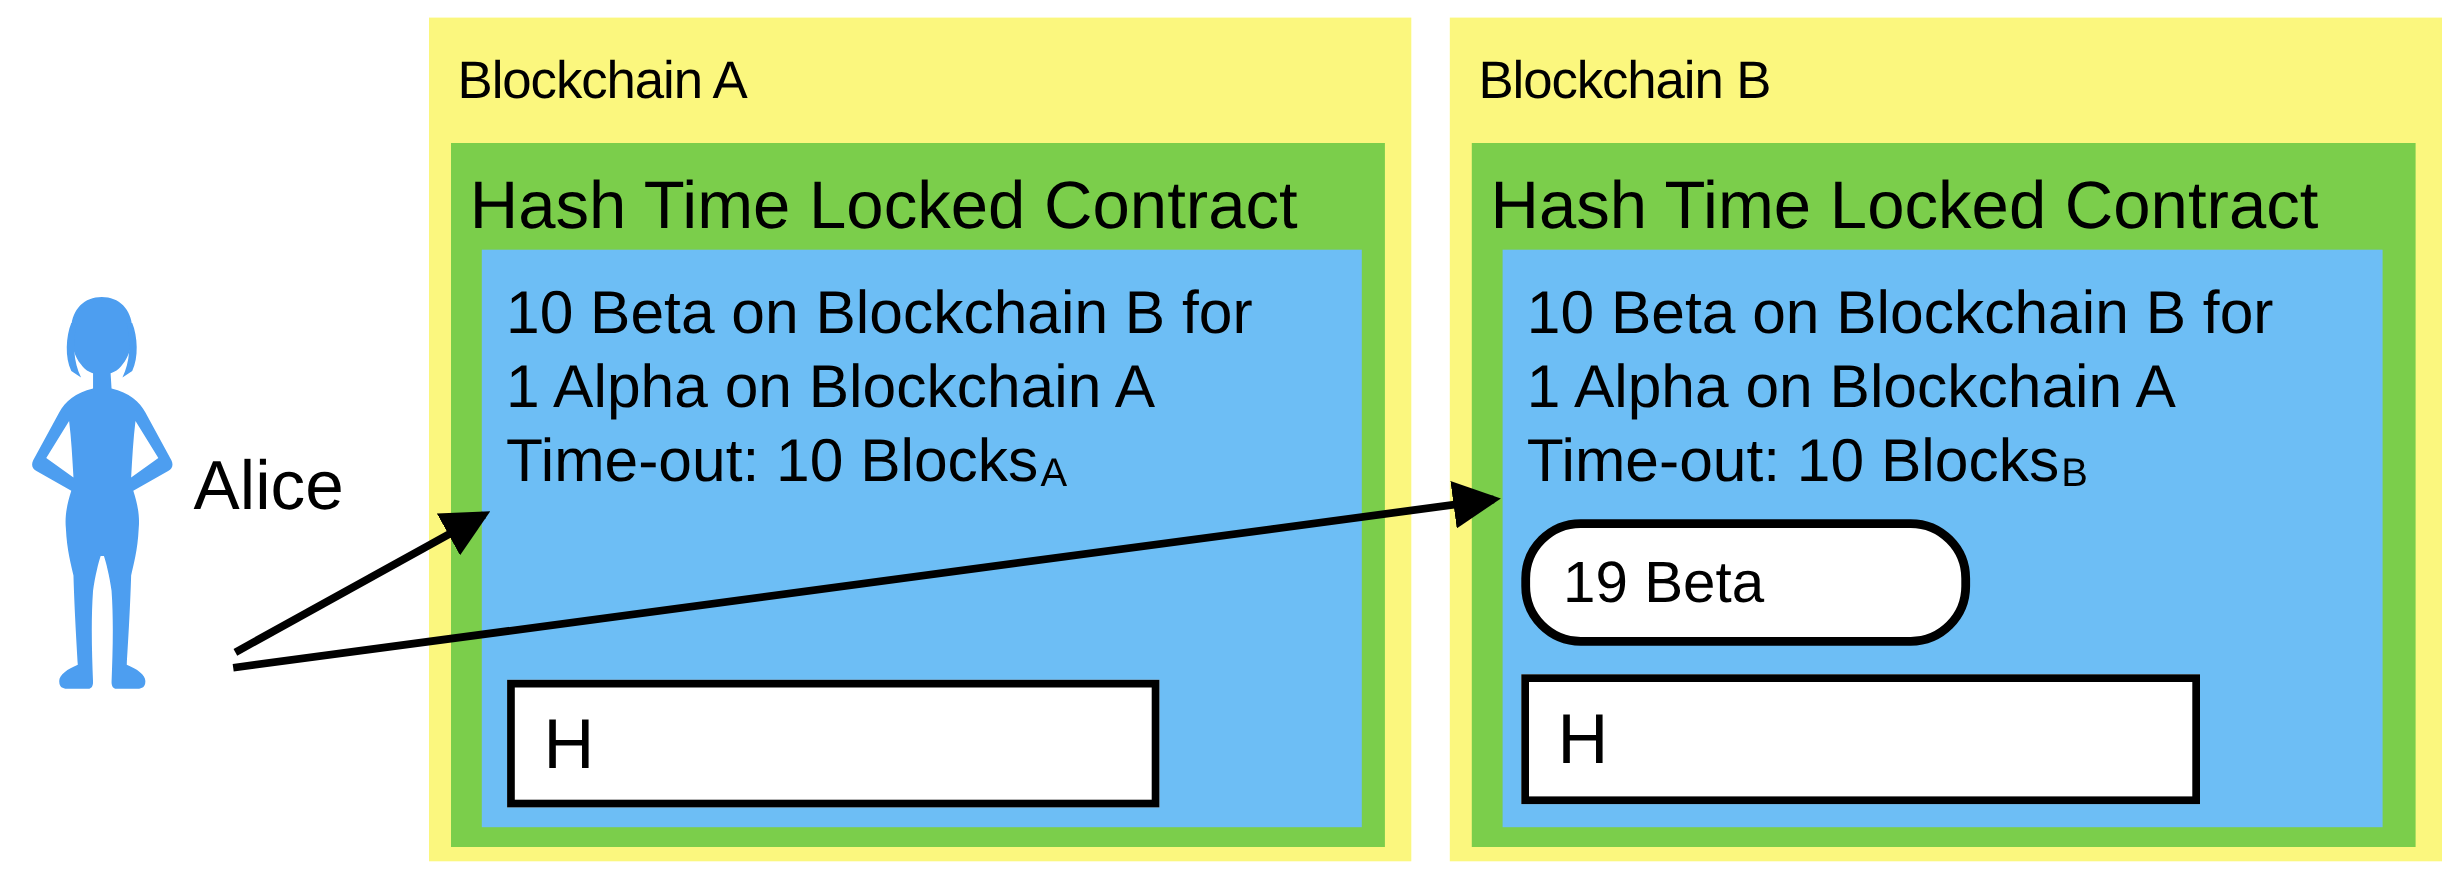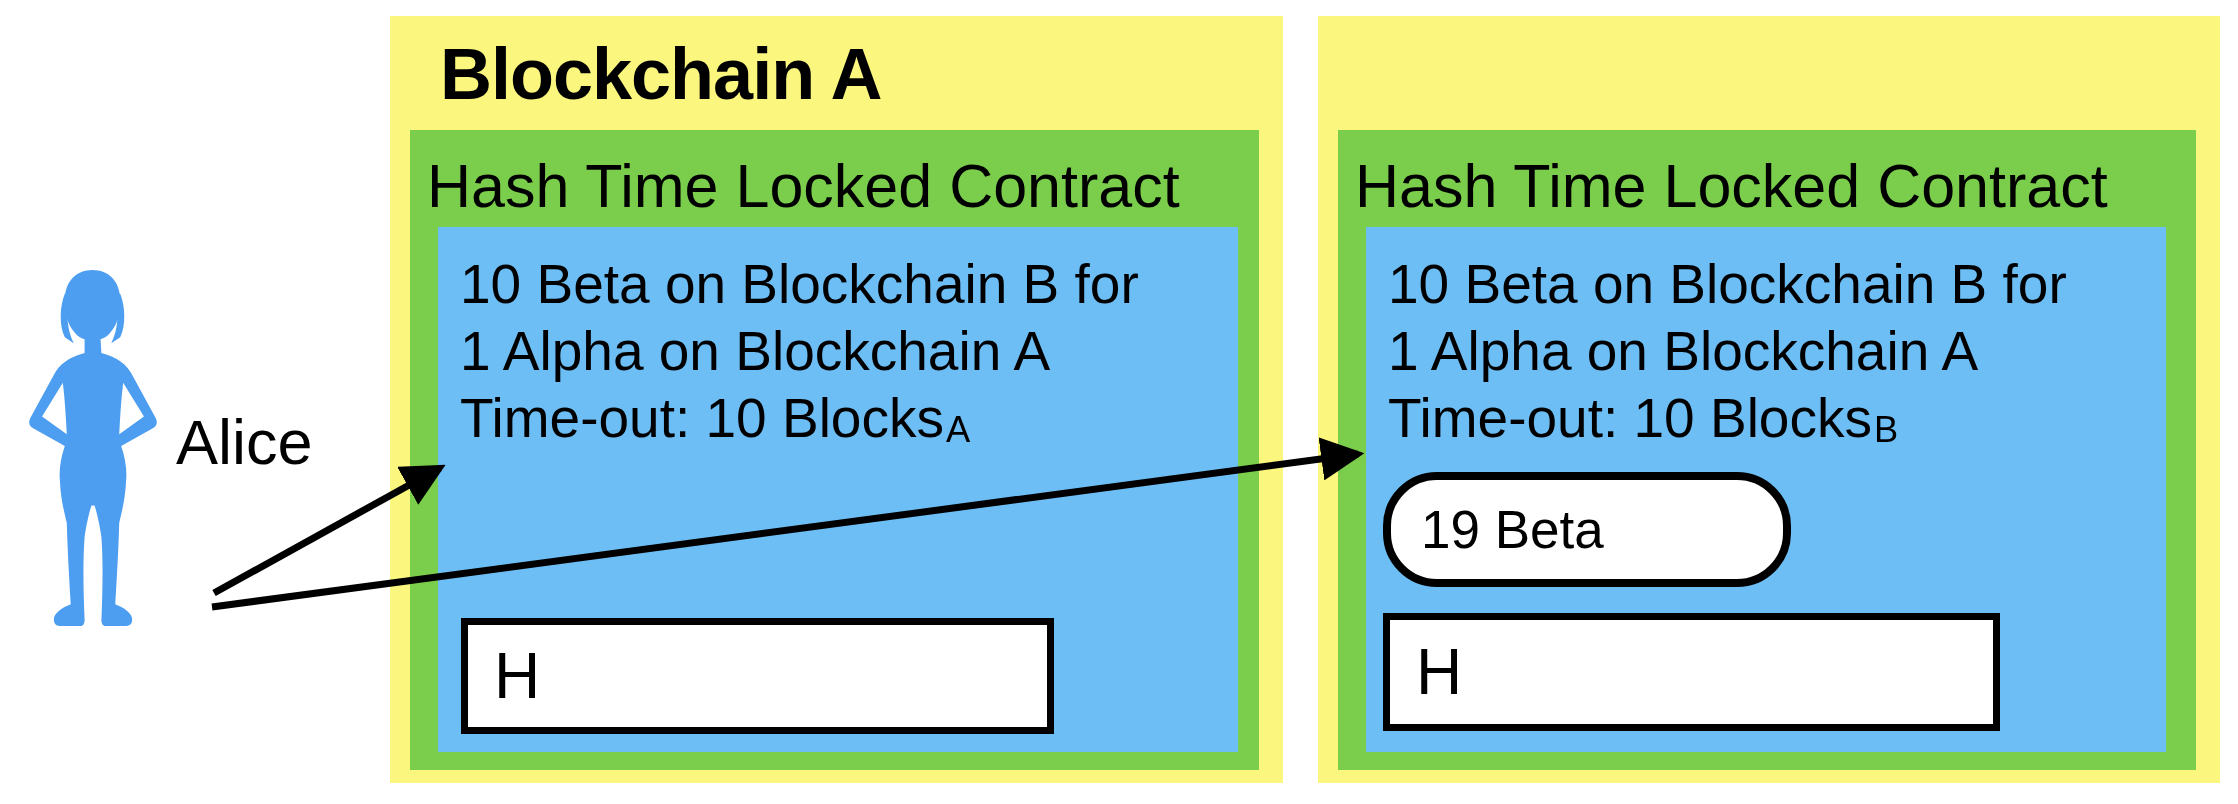--- a/index.html
+++ b/index.html
@@ -16,22 +16,22 @@
   
   .chain {
     position:absolute; top:16px; height:767px;
     background:var(--chain-bg, #FBF77E);
   }
   #chain-a { left:390px;  width:893px; }
   #chain-b { left:1318px; width:902px; }
 
   .chain-title {
     position:absolute; left:26px; top:20px;
-    font-size:72px; font-weight:bold; line-height:76px;
-    letter-spacing:-1px; white-space:nowrap;margin-left:24px;
+    font-size:48px; font-weight:normal; line-height:76px;
+    letter-spacing:-1px; white-space:nowrap;
   }
 
   .htlc {
     position:absolute; left:20px; top:114px; right:24px; bottom:13px;
     background:var(--htlc-bg, #7BCE4B);
   }
   .htlc-label {
     position:absolute; left:17px; top:24px;
     font-size:61px; line-height:64px; color:#000000; white-space:nowrap;
   }
@@ -136,20 +136,21 @@
         <span>Time-out: 10 Blocks</span><span class="subscript">A</span>
       </div>
       <div class="hash-box">
         <span>H</span>
       </div>
     </div>
   </div>
 </div>
 
 <div class="chain" id="chain-b">
+  <div class="chain-title">Blockchain B</div>
   <div class="htlc">
     <div class="htlc-label">Hash Time Locked Contract</div>
     <div class="contract">
       <div class="contract-text">
         <span>10 Beta on Blockchain B for</span><br>
         <span>1 Alpha on Blockchain A</span><br>
         <span>Time-out: 10 Blocks</span><span class="subscript">B</span>
       </div>
       <div class="deposit-pill">
         <span>19 Beta</span>

